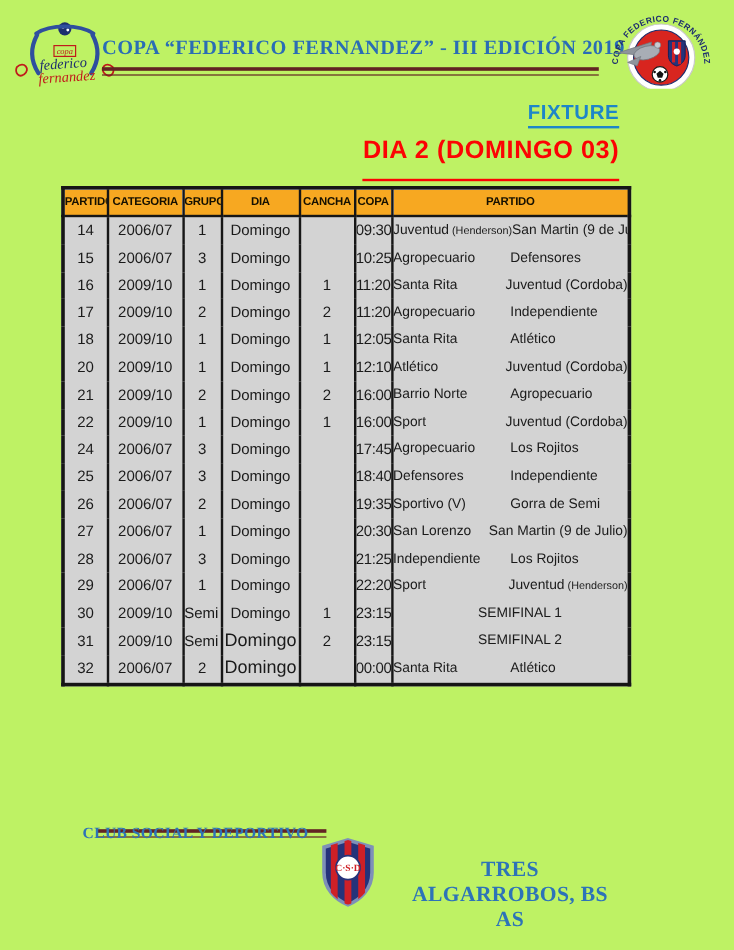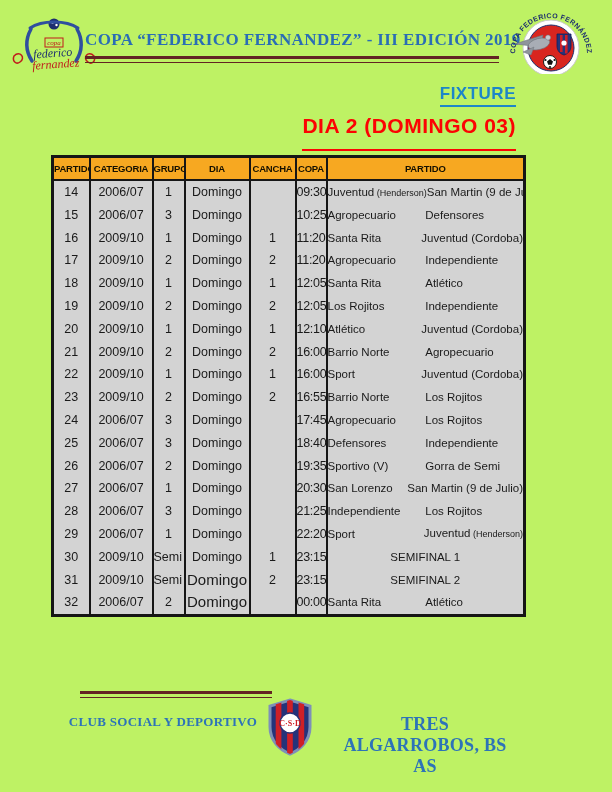--- a/index.html
+++ b/index.html
@@ -35,24 +35,24 @@
   table.fixture td{height:22.8px;padding:0;font-size:12.5px;color:#1a1a1a;text-align:center;
         border-left:2px solid var(--border_black);border-right:2px solid var(--border_black);
         border-top:none;border-bottom:none;overflow:hidden;white-space:nowrap;line-height:22.8px;}
   table.fixture td.big{font-size:15px;}
   td[data-name="day"]{font-size:11.5px;}
   td[data-name="time"]{font-size:12.5px;letter-spacing:-0.3px;margin-top:40px;}
   td[data-name="match-cell"]{line-height:normal;}
   .pair{display:flex;width:100%;height:22.8px;align-items:center;overflow:hidden;}
   .team{flex:1 1 50%;text-align:left;font-size:11.5px;white-space:nowrap;}
   .note{font-size:9px;}
-  .pair.single{justify-content:center;font-size:11.5px;}
+  .pair.single{justify-content:center;font-size:11.5px;margin-left:8px;}
 
   
-  .club{position:absolute;left:55px;top:714px;width:216px;text-align:center;
+  .club{position:absolute;left:55px;top:686px;width:216px;text-align:center;
         color:var(--footer_blue);font-weight:bold;font-size:13px;letter-spacing:.3px;
         font-family:"Liberation Serif",serif;}
   .loc{position:absolute;left:332px;top:714px;width:186px;text-align:center;
         color:var(--footer_blue);font-weight:bold;font-size:18px;letter-spacing:.3px;
         font-family:"Liberation Serif",serif;}
   .crest{position:absolute;left:266px;top:697px;}
 </style>
 </head>
 <body>
 
@@ -193,34 +193,20 @@
           <td data-name="court">1</td>
           <td data-name="time">12:05</td>
           <td data-name="match-cell">
             <div class="pair">
               <span class="team" data-name="home-team">Santa Rita</span>
               <span class="team" data-name="away-team">Atlético</span>
             </div>
           </td>
         </tr>
         <tr data-name="table-row">
-          <td data-name="match-number">19</td>
-          <td data-name="category">2009/10</td>
-          <td data-name="group">2</td>
-          <td data-name="day">Domingo</td>
-          <td data-name="court">2</td>
-          <td data-name="time">12:05</td>
-          <td data-name="match-cell">
-            <div class="pair">
-              <span class="team" data-name="home-team">Los Rojitos</span>
-              <span class="team" data-name="away-team">Independiente</span>
-            </div>
-          </td>
-        </tr>
-        <tr data-name="table-row">
           <td data-name="match-number">20</td>
           <td data-name="category">2009/10</td>
           <td data-name="group">1</td>
           <td data-name="day">Domingo</td>
           <td data-name="court">1</td>
           <td data-name="time">12:10</td>
           <td data-name="match-cell">
             <div class="pair">
               <span class="team" data-name="home-team">Atlético</span>
               <span class="team" data-name="away-team">Juventud (Cordoba)</span>
@@ -245,34 +231,20 @@
           <td data-name="match-number">22</td>
           <td data-name="category">2009/10</td>
           <td data-name="group">1</td>
           <td data-name="day">Domingo</td>
           <td data-name="court">1</td>
           <td data-name="time">16:00</td>
           <td data-name="match-cell">
             <div class="pair">
               <span class="team" data-name="home-team">Sport</span>
               <span class="team" data-name="away-team">Juventud (Cordoba)</span>
-            </div>
-          </td>
-        </tr>
-        <tr data-name="table-row">
-          <td data-name="match-number">23</td>
-          <td data-name="category">2009/10</td>
-          <td data-name="group">2</td>
-          <td data-name="day">Domingo</td>
-          <td data-name="court">2</td>
-          <td data-name="time">16:55</td>
-          <td data-name="match-cell">
-            <div class="pair">
-              <span class="team" data-name="home-team">Barrio Norte</span>
-              <span class="team" data-name="away-team">Los Rojitos</span>
             </div>
           </td>
         </tr>
         <tr data-name="table-row">
           <td data-name="match-number">24</td>
           <td data-name="category">2006/07</td>
           <td data-name="group">3</td>
           <td data-name="day">Domingo</td>
           <td data-name="court"></td>
           <td data-name="time">17:45</td>

